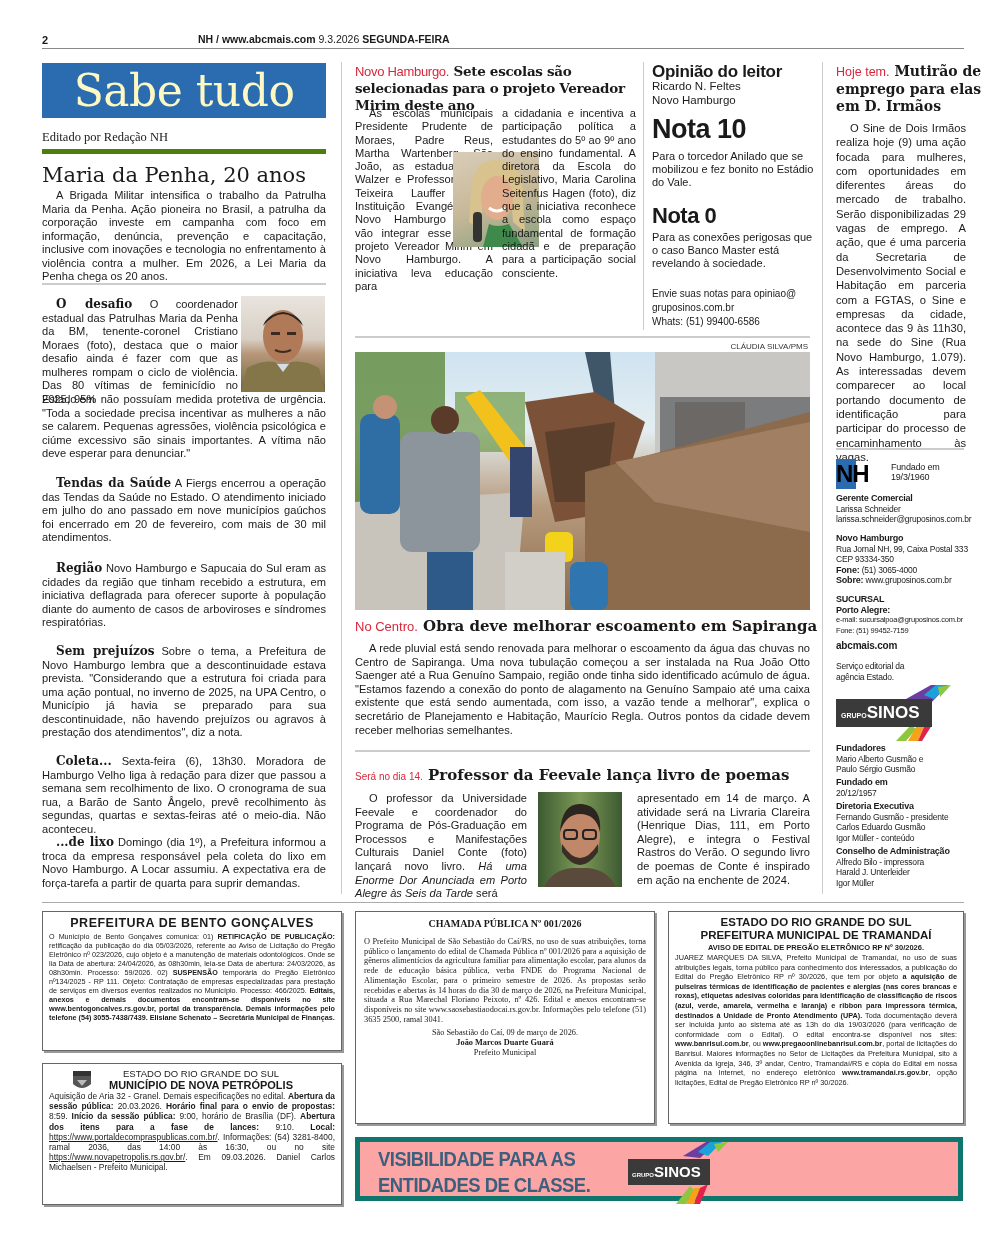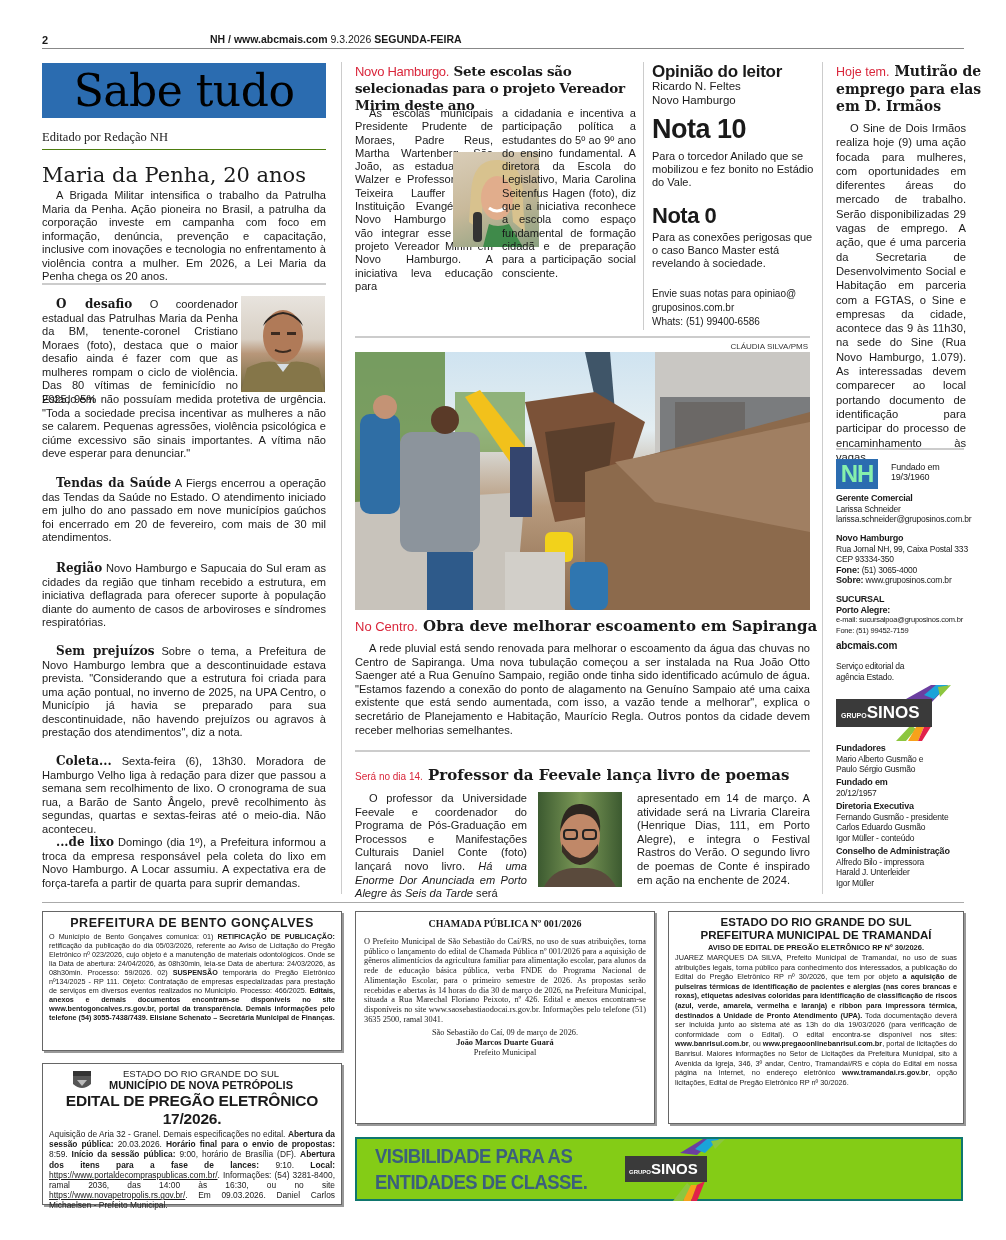--- a/index.html
+++ b/index.html
@@ -8,27 +8,27 @@
   .abs { position: absolute; }
   .serif { font-family: "DejaVu Serif", "Liberation Serif", serif; }
   .lserif { font-family: "Liberation Serif", serif; }
   .red { color: #d9263b; }
   .rule { position: absolute; background: #bbb; }
   .just { text-align: justify; }
   p.ind { text-indent: 14px; }
 
   
   #page-num { left: 42px; top: 34px; font-size: 11px; font-weight: bold; }
-  #top-meta { left: 198px; top: 33px; font-size: 10.5px; font-weight: bold; margin-left: 12px; }
+  #top-meta { left: 198px; top: 33px; font-size: 10.5px; font-weight: bold; }
   #top-meta .light { font-weight: normal; }
 
   
-  #banner { left: 42px; top: 63px; width: 284px; width: 284px; height: 55px; background: #2b6cb0; color: #000000;
+  #banner { left: 42px; top: 63px; width: 284px; width: 284px; height: 55px; background: #2b6cb0; color: #fef9c3;
             font-size: 44px; line-height: 55px; text-align: center; letter-spacing: -0.5px; }
-  #editor { left: 42px; top: 130px; width: 284px; font-size: 12.5px; padding-bottom: 4px; border-bottom: 1px solid #4d7c0f; }
+  #editor { left: 42px; top: 130px; width: 284px; font-size: 12.5px; padding-bottom: 4px; border-bottom: 5px solid #4d7c0f; }
   #mp-title { left: 42px; top: 163px; font-size: 21px; }
   #mp-body { left: 42px; top: 189px; width: 284px; font-size: 11.1px; line-height: 13.5px; }
 
   .section { position: absolute; left: 42px; width: 284px; font-size: 11.1px; line-height: 13.5px; }
   .section b.kw { font-family: "DejaVu Serif", serif; font-size: 12px; }
 
   .photo { position: absolute; overflow: hidden; }
 
   
   #nh-head { left: 355px; top: 63px; width: 285px; font-size: 13.5px; line-height: 17px; font-weight: bold; letter-spacing: -0.3px; }
@@ -155,21 +155,21 @@
   <div>Whats: (51) 99400-6586</div>
 </div>
 
 <div class="abs serif" id="ht-head">
   <span class="red">Hoje tem.</span>
   <span>Mutirão de emprego para elas em D. Irmãos</span>
 </div>
 <p class="abs just ind" id="ht-body">O Sine de Dois Irmãos realiza hoje (9) uma ação focada para mulheres, com oportunidades em diferentes áreas do mercado de trabalho. Serão disponibilizadas 29 vagas de emprego. A ação, que é uma parceria da Secretaria de Desenvolvimento Social e Habitação em parceria com a FGTAS, o Sine e empresas da cidade, acontece das 9 às 11h30, na sede do Sine (Rua Novo Hamburgo, 1.079). As interessadas devem comparecer ao local portando documento de identificação para participar do processo de encaminhamento às vagas.</p>
 <div class="rule" style="left:836px;top:448px;width:128px;height:2px;background:#ccc"></div>
 
-<div class="abs" style="left:836px;top:459px;width:42px;height:30px;background:#2b6cb0;color:#86efac;font-weight:bold;font-size:24px;line-height:30px;text-align:center;letter-spacing:-1px">NH</div>
+<div class="abs" style="left:836px;top:459px;width:20px;height:30px;background:#2b6cb0;color:#000000;font-weight:bold;font-size:24px;line-height:30px;text-align:center;letter-spacing:-1px">NH</div>
 <div class="exp" style="left:891px;top:462px;width:80px;font-size:9px;line-height:10px">
   <div>Fundado em</div>
   <div>19/3/1960</div>
 </div>
 <div class="exp" style="top:493px">
   <b>Gerente Comercial</b>
   <div>Larissa Schneider</div>
   <div>larissa.schneider@gruposinos.com.br</div>
 </div>
 <div class="exp" style="top:533px">
@@ -294,21 +294,20 @@
 </div>
 
 <div class="adbox" style="left:42px;top:1063px;width:300px;height:142px;padding:4px 6px">
   <svg class="abs" style="left:28px;top:6px" width="22" height="22" viewBox="0 0 22 22">
     <rect x="2" y="1" width="18" height="5" fill="#333"></rect>
     <path d="M2 6 L20 6 L20 14 Q11 22 2 14Z" fill="#555"></path>
     <path d="M6 10 L16 10 L11 16Z" fill="#bbb"></path>
   </svg>
   <div style="text-align:center;font-size:9.5px;padding-left:18px">ESTADO DO RIO GRANDE DO SUL</div>
   <div style="text-align:center;font-size:11px;font-weight:bold;padding-left:18px">MUNICÍPIO DE NOVA PETRÓPOLIS</div>
-  <div style="text-align:center;font-size:15.5px;font-weight:bold;letter-spacing:-0.2px;margin:1px 0">EDITAL DE PREGÃO ELETRÔNICO 17/2026.</div>
   <p class="adtxt" style="font-size:8.4px;line-height:10.2px">
     <span>Aquisição de Aria 32 - Granel. Demais especificações no edital.</span>
     <b>Abertura da sessão pública:</b> <span>20.03.2026.</span>
     <b>Horário final para o envio de propostas:</b> <span>8:59.</span>
     <b>Início da sessão pública:</b> <span>9:00, horário de Brasília (DF).</span>
     <b>Abertura dos itens para a fase de lances:</b> <span>9:10.</span>
     <b>Local:</b>
     <u>https://www.portaldecompraspublicas.com.br/</u><span>. Informações: (54) 3281-8400, ramal 2036, das 14:00 às 16:30, ou no site</span>
     <u>https://www.novapetropolis.rs.gov.br/</u><span>. Em 09.03.2026. Daniel Carlos Michaelsen - Prefeito Municipal.</span>
   </p>
@@ -333,21 +332,21 @@
   <p class="adtxt" style="font-size:7.3px;line-height:9.6px">
     <span>JUAREZ MARQUES DA SILVA, Prefeito Municipal de Tramandaí, no uso de suas atribuições legais, torna público para conhecimento dos interessados, a publicação do Edital do Pregão Eletrônico RP nº 30/2026, que tem por objeto</span>
     <b>a aquisição de pulseiras térmicas de identificação de pacientes e alergias (nas cores brancas e roxas), etiquetas adesivas coloridas para identificação de classificação de riscos (azul, verde, amarela, vermelha e laranja) e ribbon para impressora térmica, destinados à Unidade de Pronto Atendimento (UPA).</b>
     <span>Toda documentação deverá ser incluída junto ao sistema até as 13h do dia 19/03/2026 (para verificação de conformidade com o Edital). O edital encontra-se disponível nos sites:</span>
     <b>www.banrisul.com.br</b><span>, ou</span>
     <b>www.pregaoonlinebanrisul.com.br</b><span>, portal de licitações do Banrisul. Maiores informações no Setor de Licitações da Prefeitura Municipal, sito à Avenida da Igreja, 346, 3º andar, Centro, Tramandaí/RS e cópia do Edital em nossa página na Internet, no endereço eletrônico</span>
     <b>www.tramandai.rs.gov.br</b><span>, opção licitações, Edital de Pregão Eletrônico RP nº 30/2026.</span>
   </p>
 </div>
 
-<div class="abs" style="left:355px;top:1137px;width:608px;height:64px;border:2px solid #0f766e;background:#84cc16">
+<div class="abs" style="left:355px;top:1137px;width:608px;height:64px;border:5px solid #0f766e;background:#fca5a5">
   <div class="abs" style="left:18px;top:4px;color:#3b5f7d;font-weight:bold;font-size:21px;line-height:26px;letter-spacing:-0.6px;transform:scaleX(0.88);transform-origin:left">
     <div>VISIBILIDADE PARA AS</div>
     <div>ENTIDADES DE CLASSE.</div>
   </div>
   <div class="abs" style="left:268px;top:0;width:100px;height:62px">
     <svg class="abs" style="left:0;top:0" width="100" height="62" viewBox="0 0 100 62">
       <polygon points="55,14 78,0 90,0 72,16" fill="#6b3fa0"></polygon>
       <polygon points="70,10 82,0 94,0 80,14" fill="#1aa3d9"></polygon>
       <polygon points="86,2 100,0 90,10" fill="#8dc63f"></polygon>
       <polygon points="48,62 62,44 66,48 58,62" fill="#8dc63f"></polygon>

